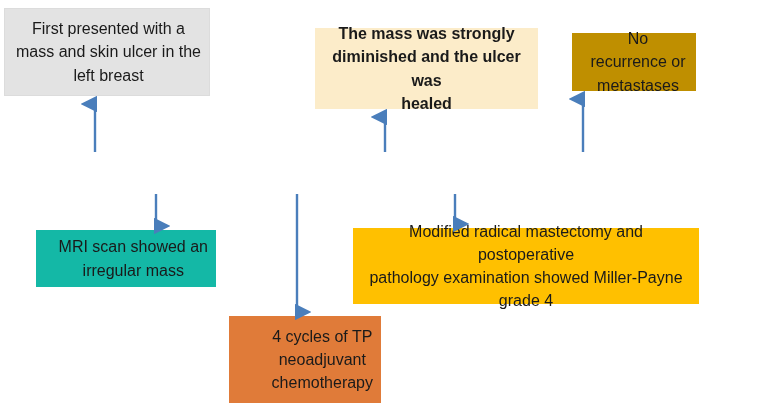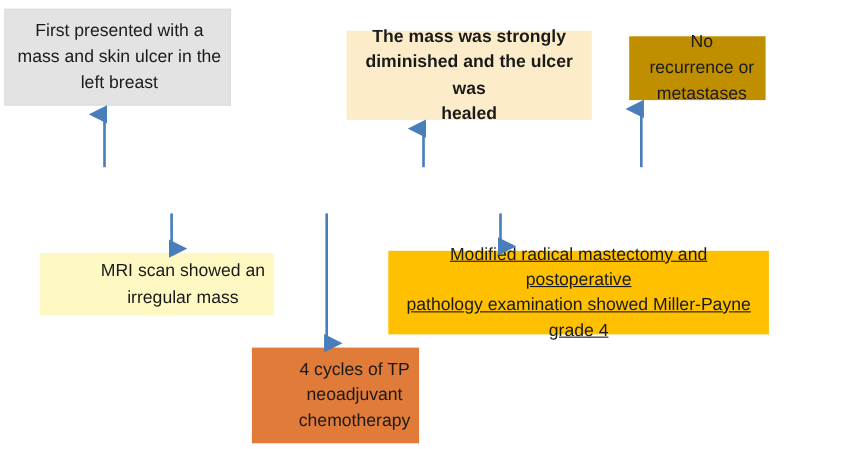--- a/index.html
+++ b/index.html
@@ -46,28 +46,27 @@
     font-weight: bold;
   }
   #box-no-recurrence {
     left: 572px; top: 33px;
     width: 124px; height: 58px;
     background: #bf8f00;
     padding-left: 16px;
   }
   #box-mri {
     left: 36px; top: 230px;
-    width: 213px; height: 57px;
-    background: #fef9c3;
+    width: 180px; height: 57px;
+    background: #14b8a6;
   }
   #box-mastectomy {
     left: 353px; top: 228px;
     width: 346px; height: 76px;
     background: #ffc000;
-    text-decoration: underline;
   }
   #box-chemo {
     left: 229px; top: 316px;
     width: 152px; height: 87px;
     background: #e07b39;
   }
 
   
   .connector {
     position: absolute;

